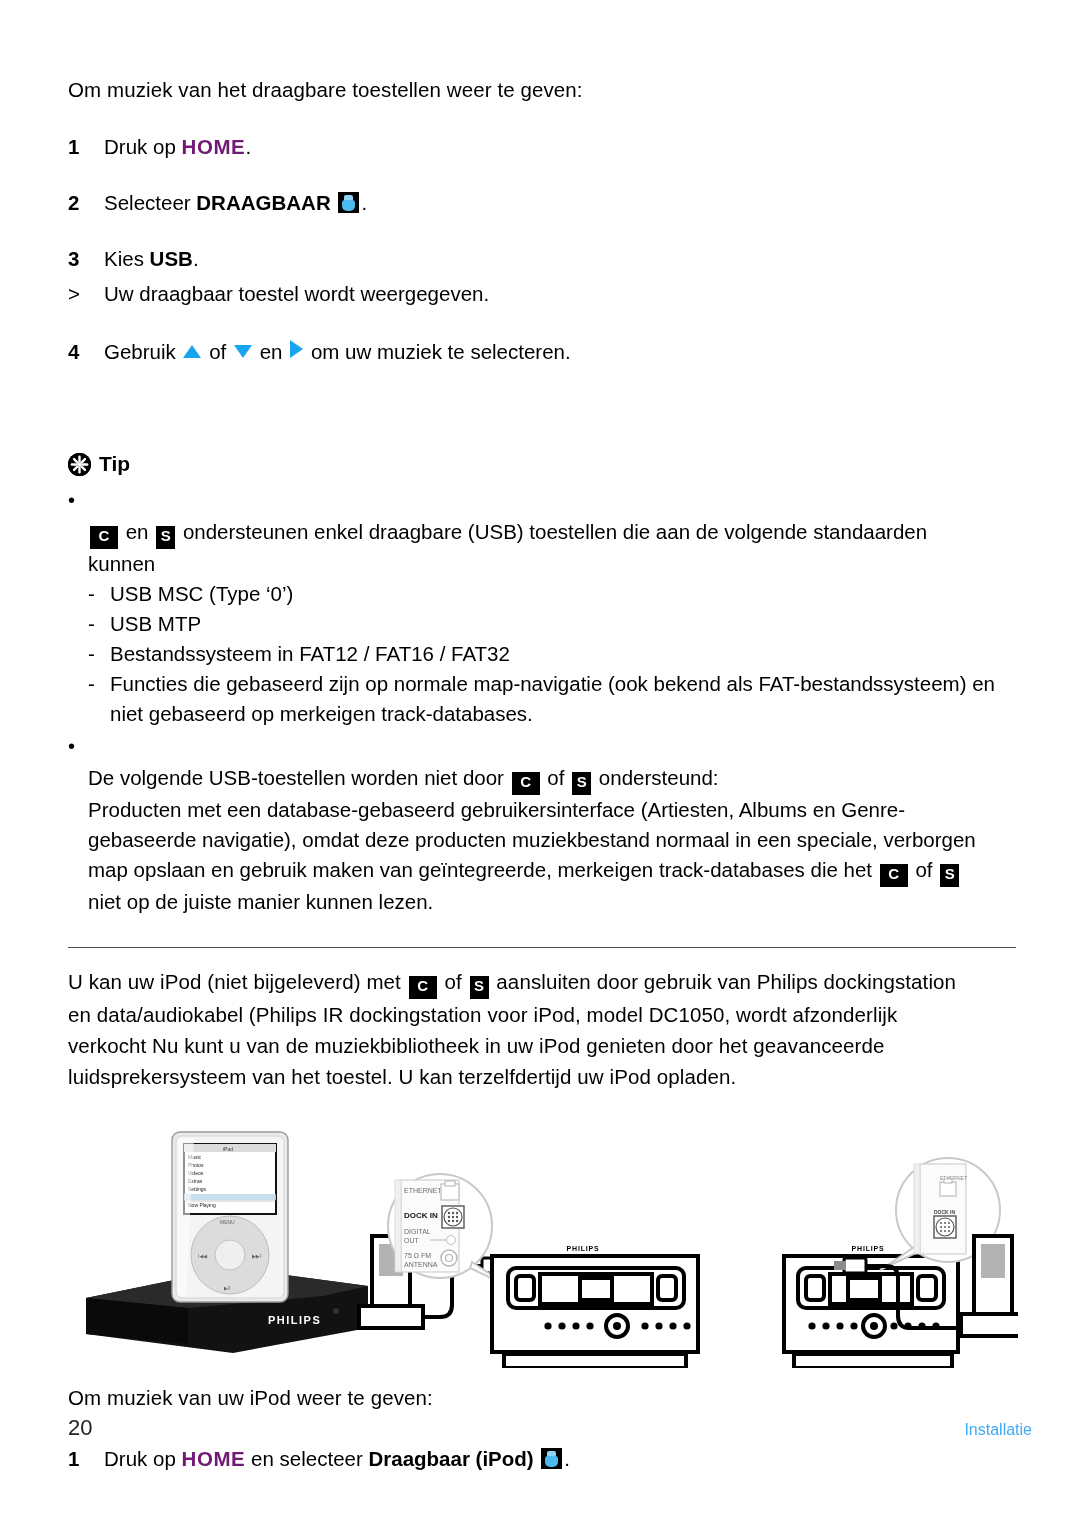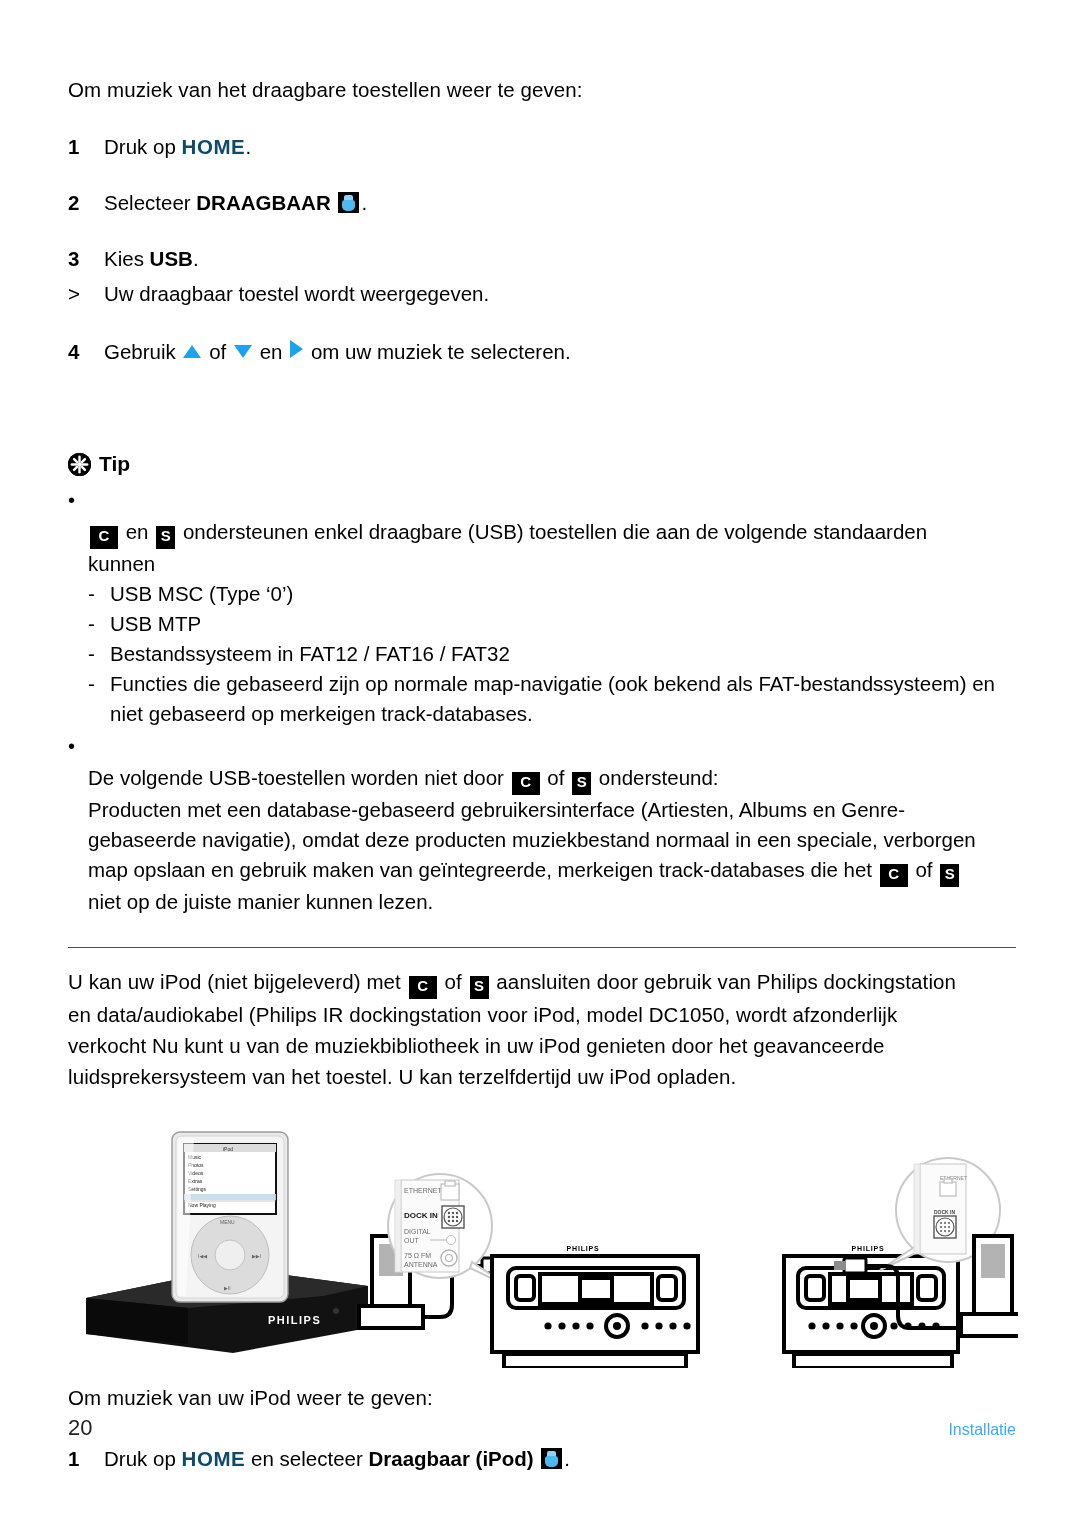--- a/index.html
+++ b/index.html
@@ -59,21 +59,21 @@
   .substep .gt {
     width: 36px;
     flex: 0 0 36px;
     font-weight: normal;
   }
   .substep .body {
     flex: 1 1 auto;
   }
 
   b, .b { font-weight: bold; }
-  .blue { color: #0c4a6e; font-weight: bold; letter-spacing: 0.6px; }
+  .blue { color: #701a75; font-weight: bold; letter-spacing: 0.6px; }
 
   .spacer-lg { height: 30px; }
 
   
   .tip-head {
     display: flex;
     align-items: flex-end;
     font-size: 21px;
     font-weight: bold;
     margin-bottom: 9px;
@@ -203,21 +203,21 @@
     height: 250px;
     margin-top: 26px;
     margin-bottom: 10px;
   }
   .figure svg { position: absolute; left: 0; top: 0; }
 
   
   .footer {
     position: absolute;
     left: 68px;
-    right: 64px;
+    right: 48px;
     bottom: 38px;
     display: flex;
     justify-content: space-between;
     align-items: baseline;
   }
   .footer .pageno { font-size: 22px; color: #222; }
   .footer .secname { font-size: 16px; color: #3fa9f5; }
 </style>
 </head>
 <body>

